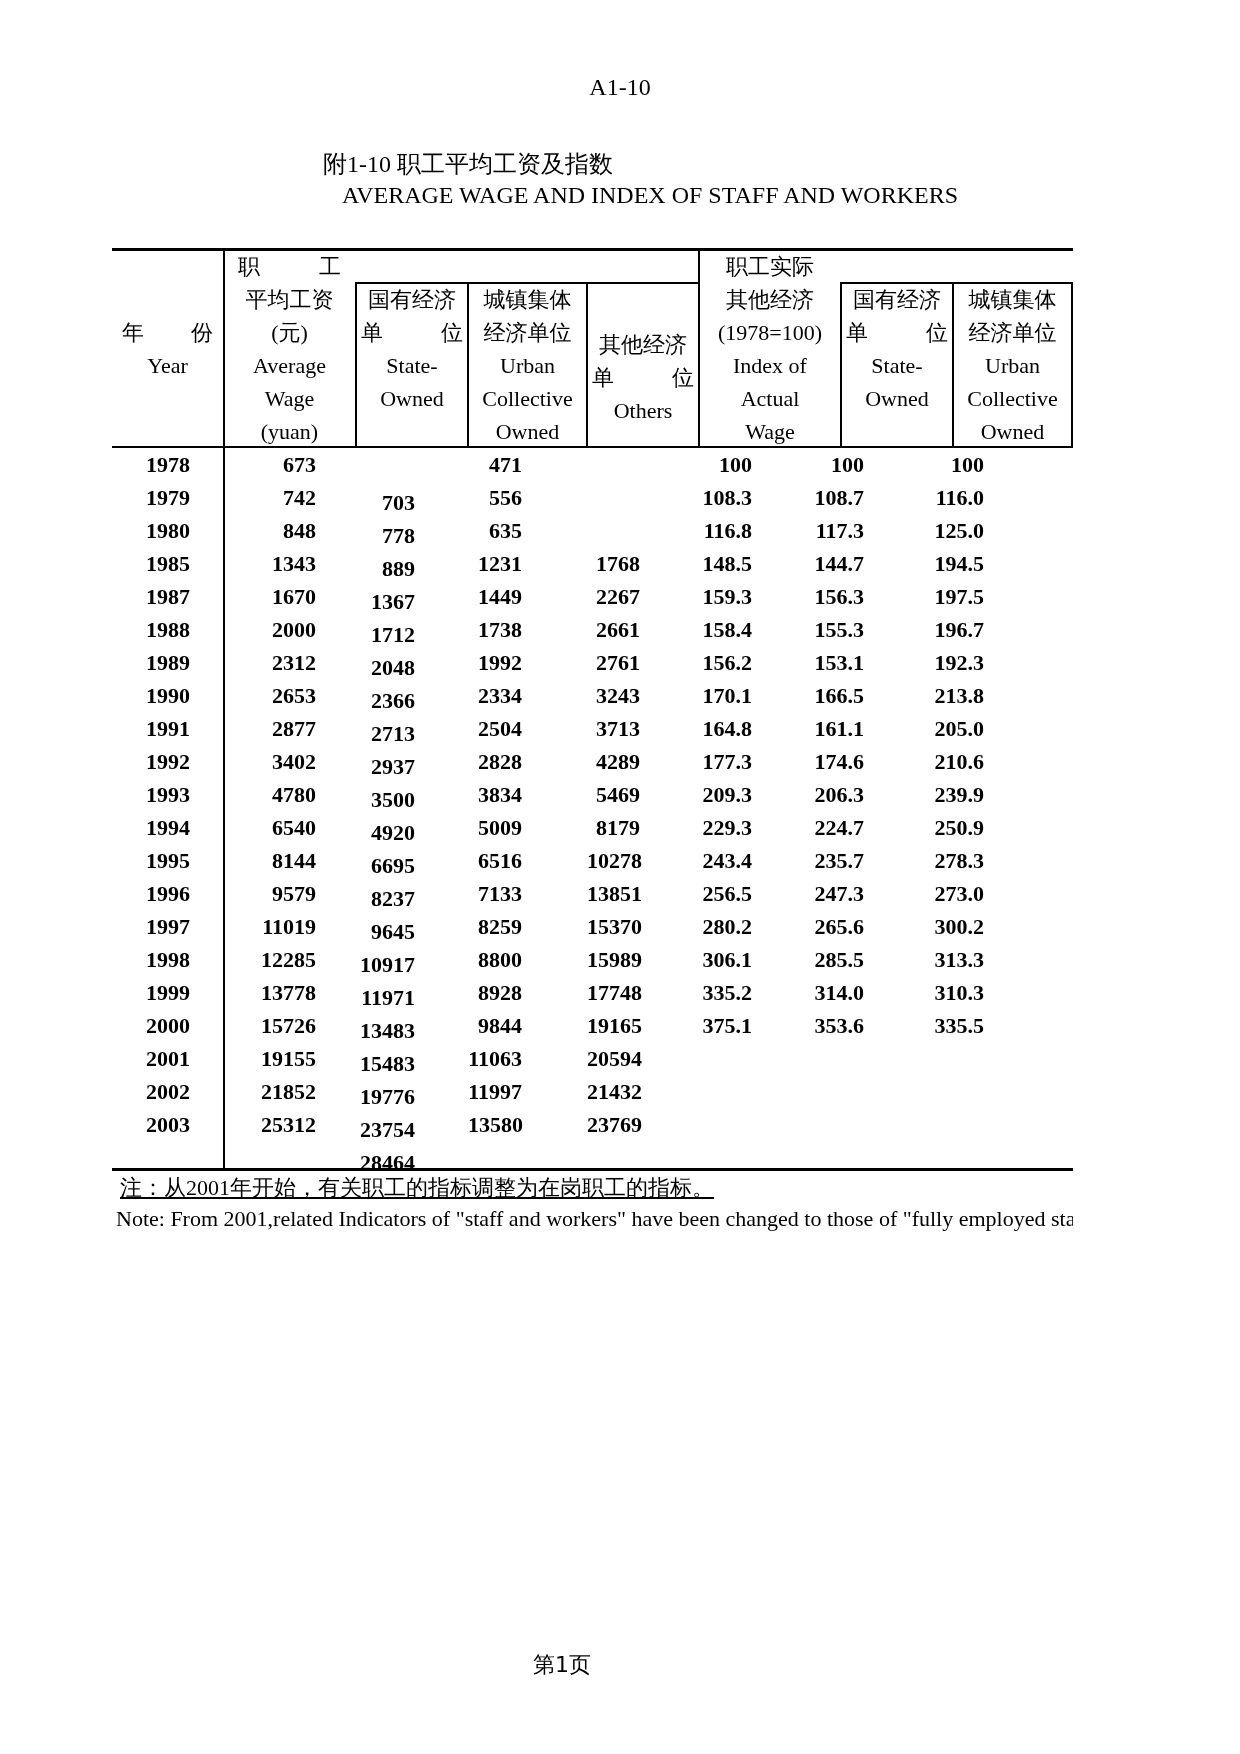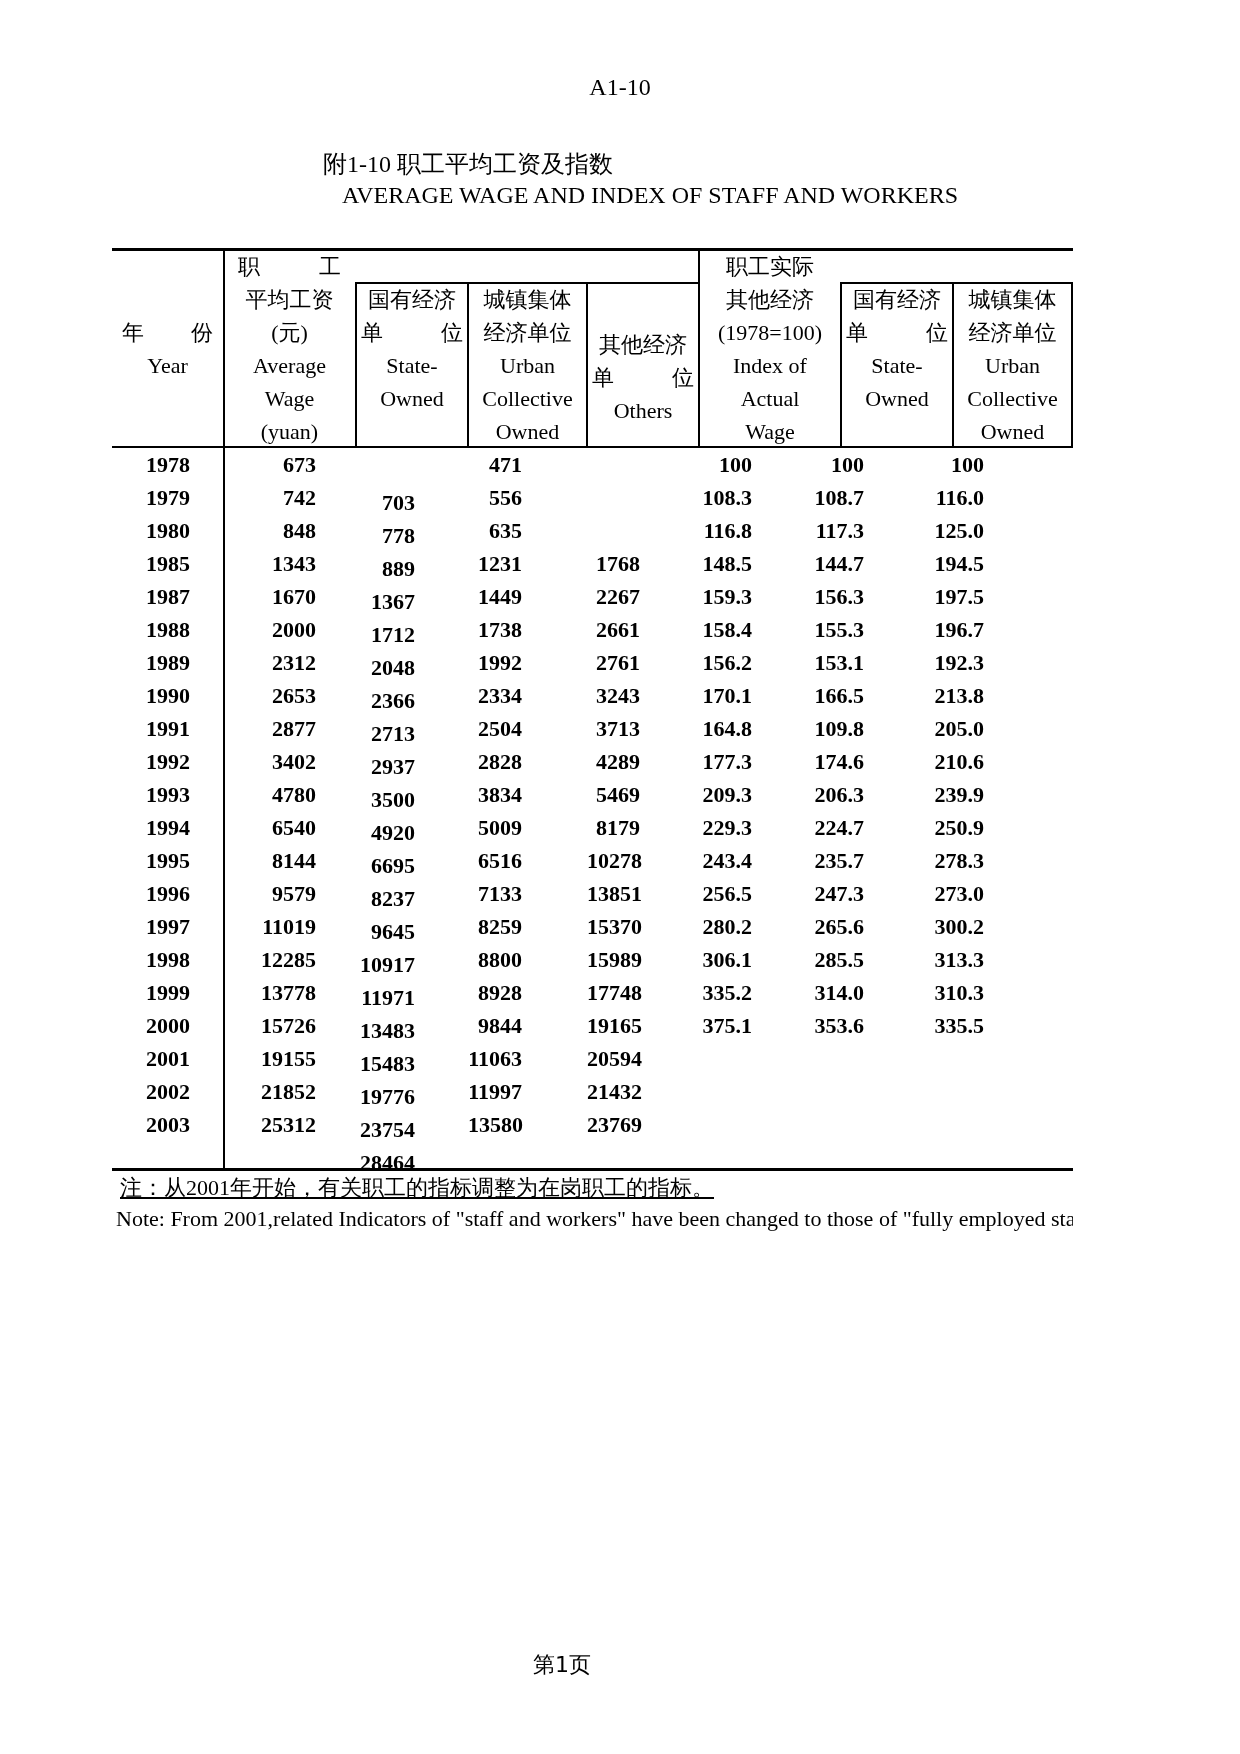--- a/index.html
+++ b/index.html
@@ -236,21 +236,21 @@
         <span class="c6">166.5</span>
         <span class="c7">213.8</span>
       </div>
       <div class="row">
         <span class="c-year">1991</span>
         <span class="c1">2877</span>
         <span class="c2">2937</span>
         <span class="c3">2504</span>
         <span class="c4">3713</span>
         <span class="c5">164.8</span>
-        <span class="c6">109.8</span>
+        <span class="c6">161.1</span>
         <span class="c7">205.0</span>
       </div>
       <div class="row">
         <span class="c-year">1992</span>
         <span class="c1">3402</span>
         <span class="c2">3500</span>
         <span class="c3">2828</span>
         <span class="c4">4289</span>
         <span class="c5">177.3</span>
         <span class="c6">174.6</span>

